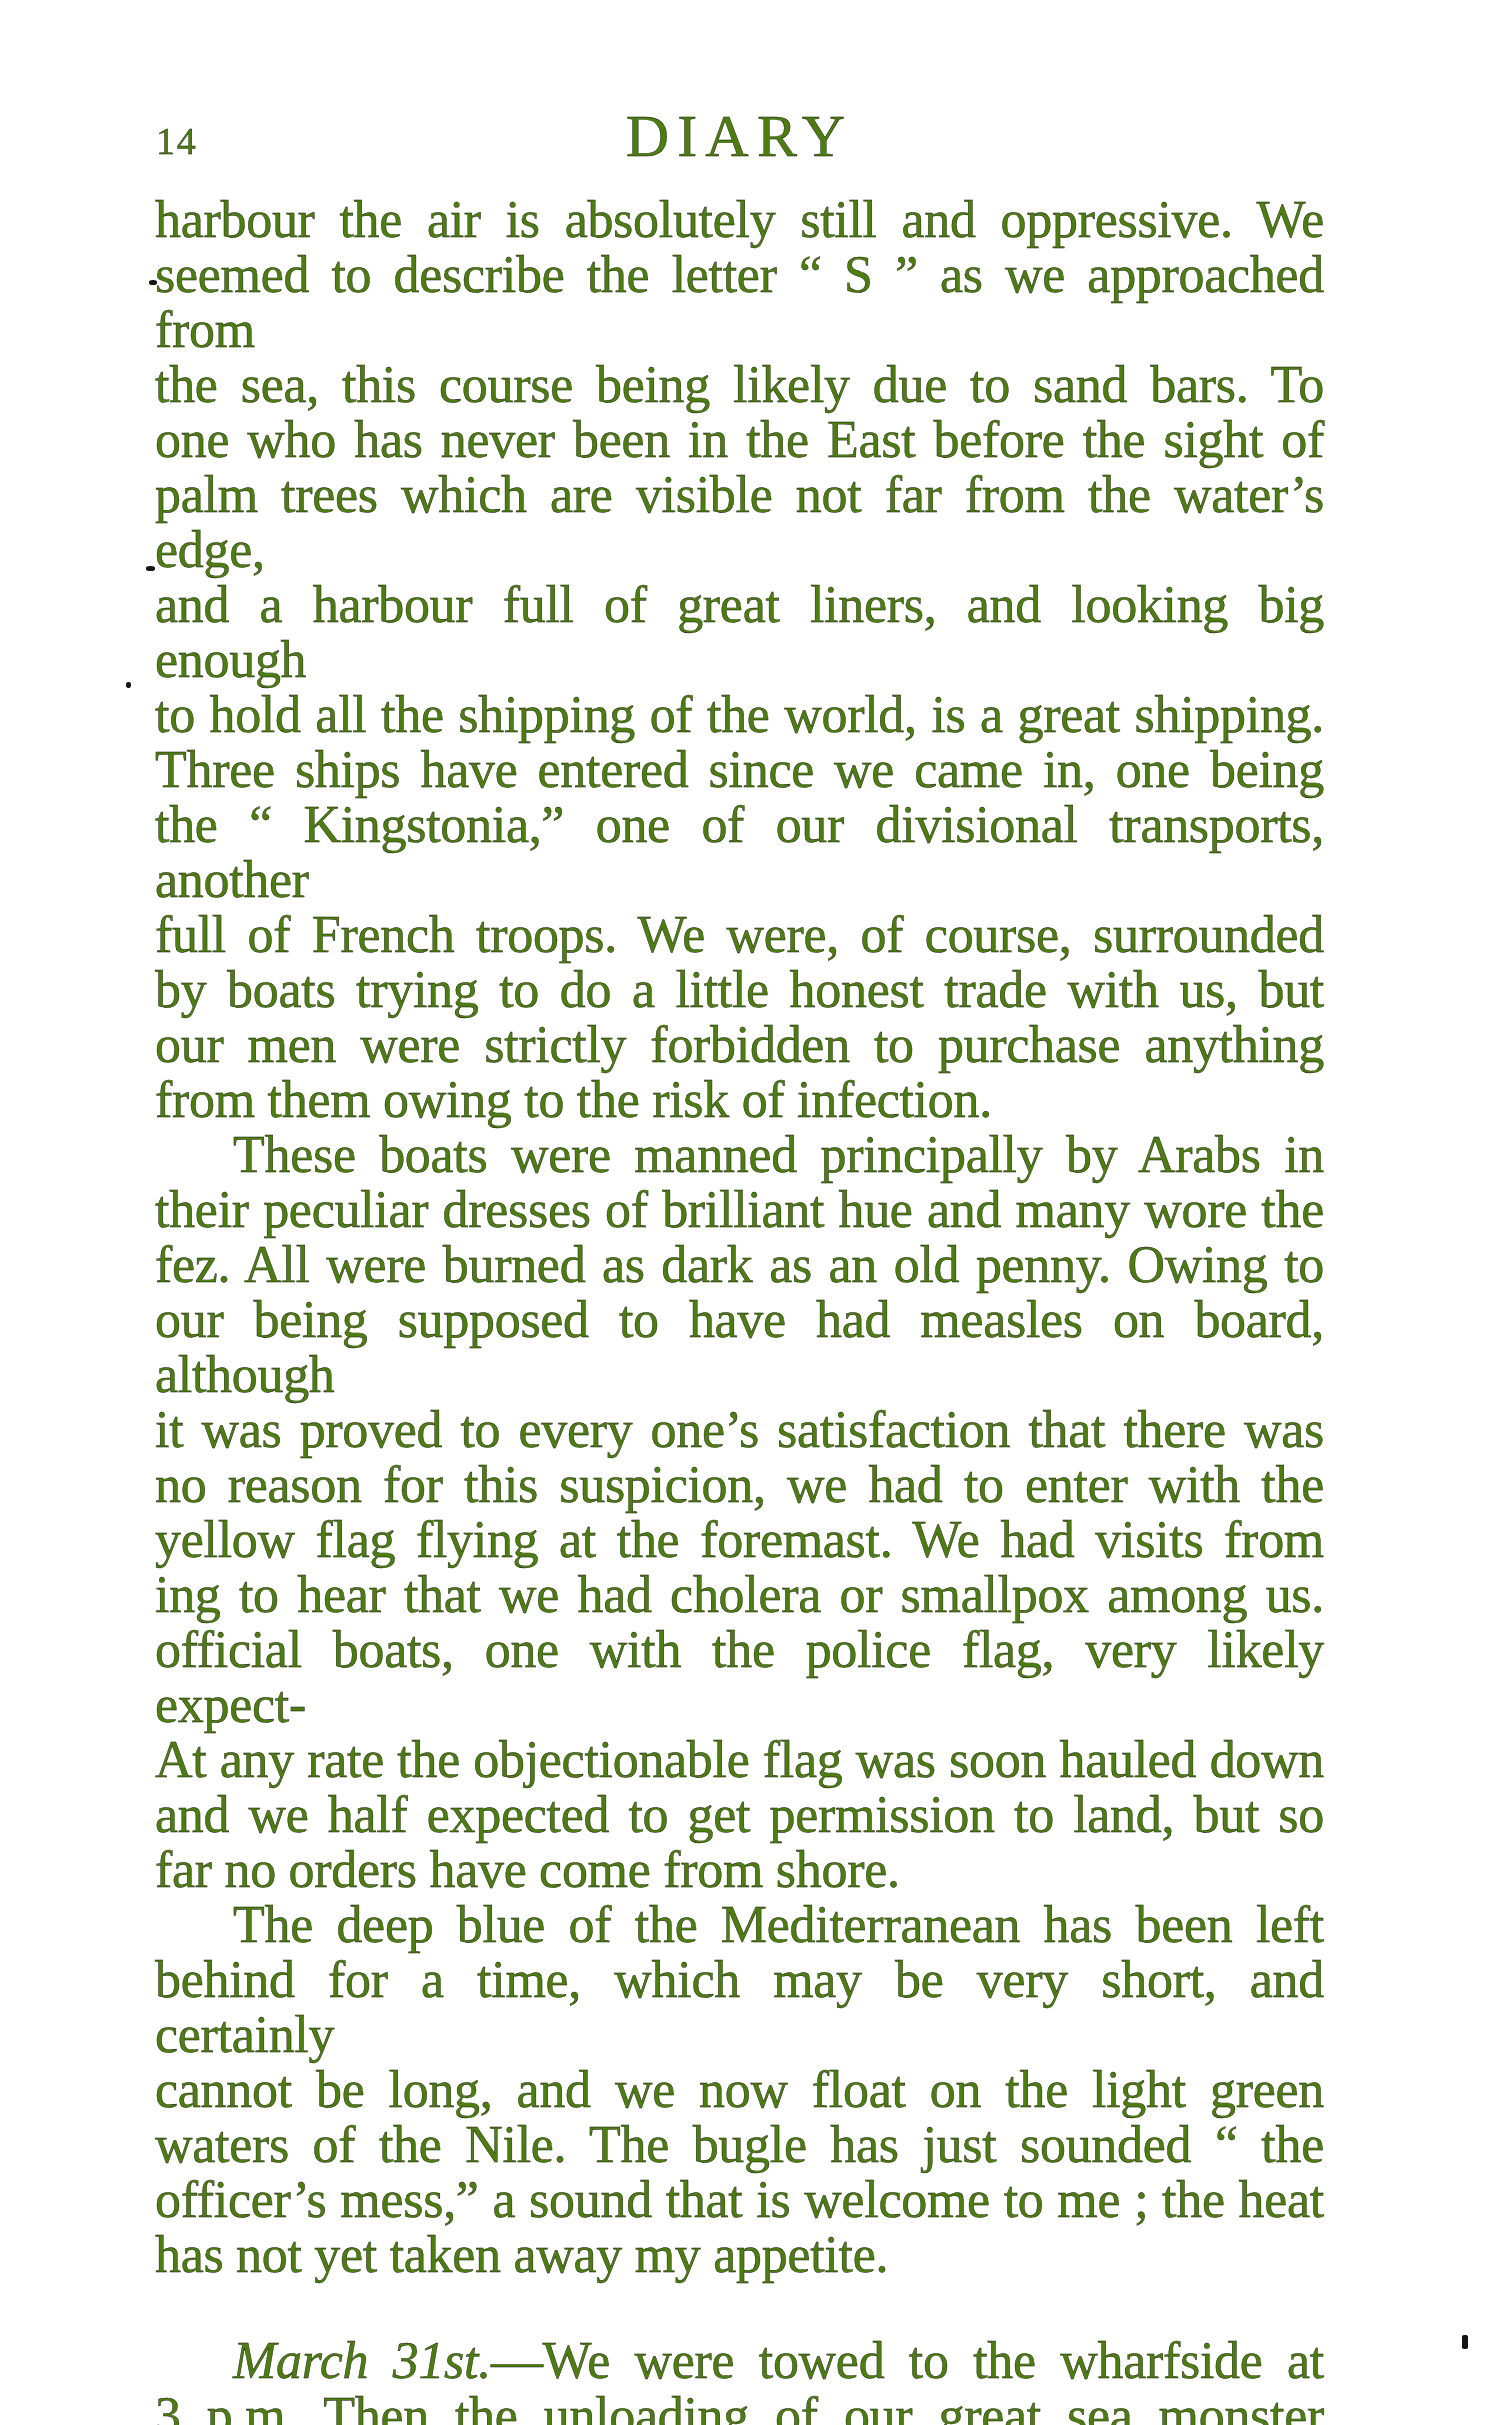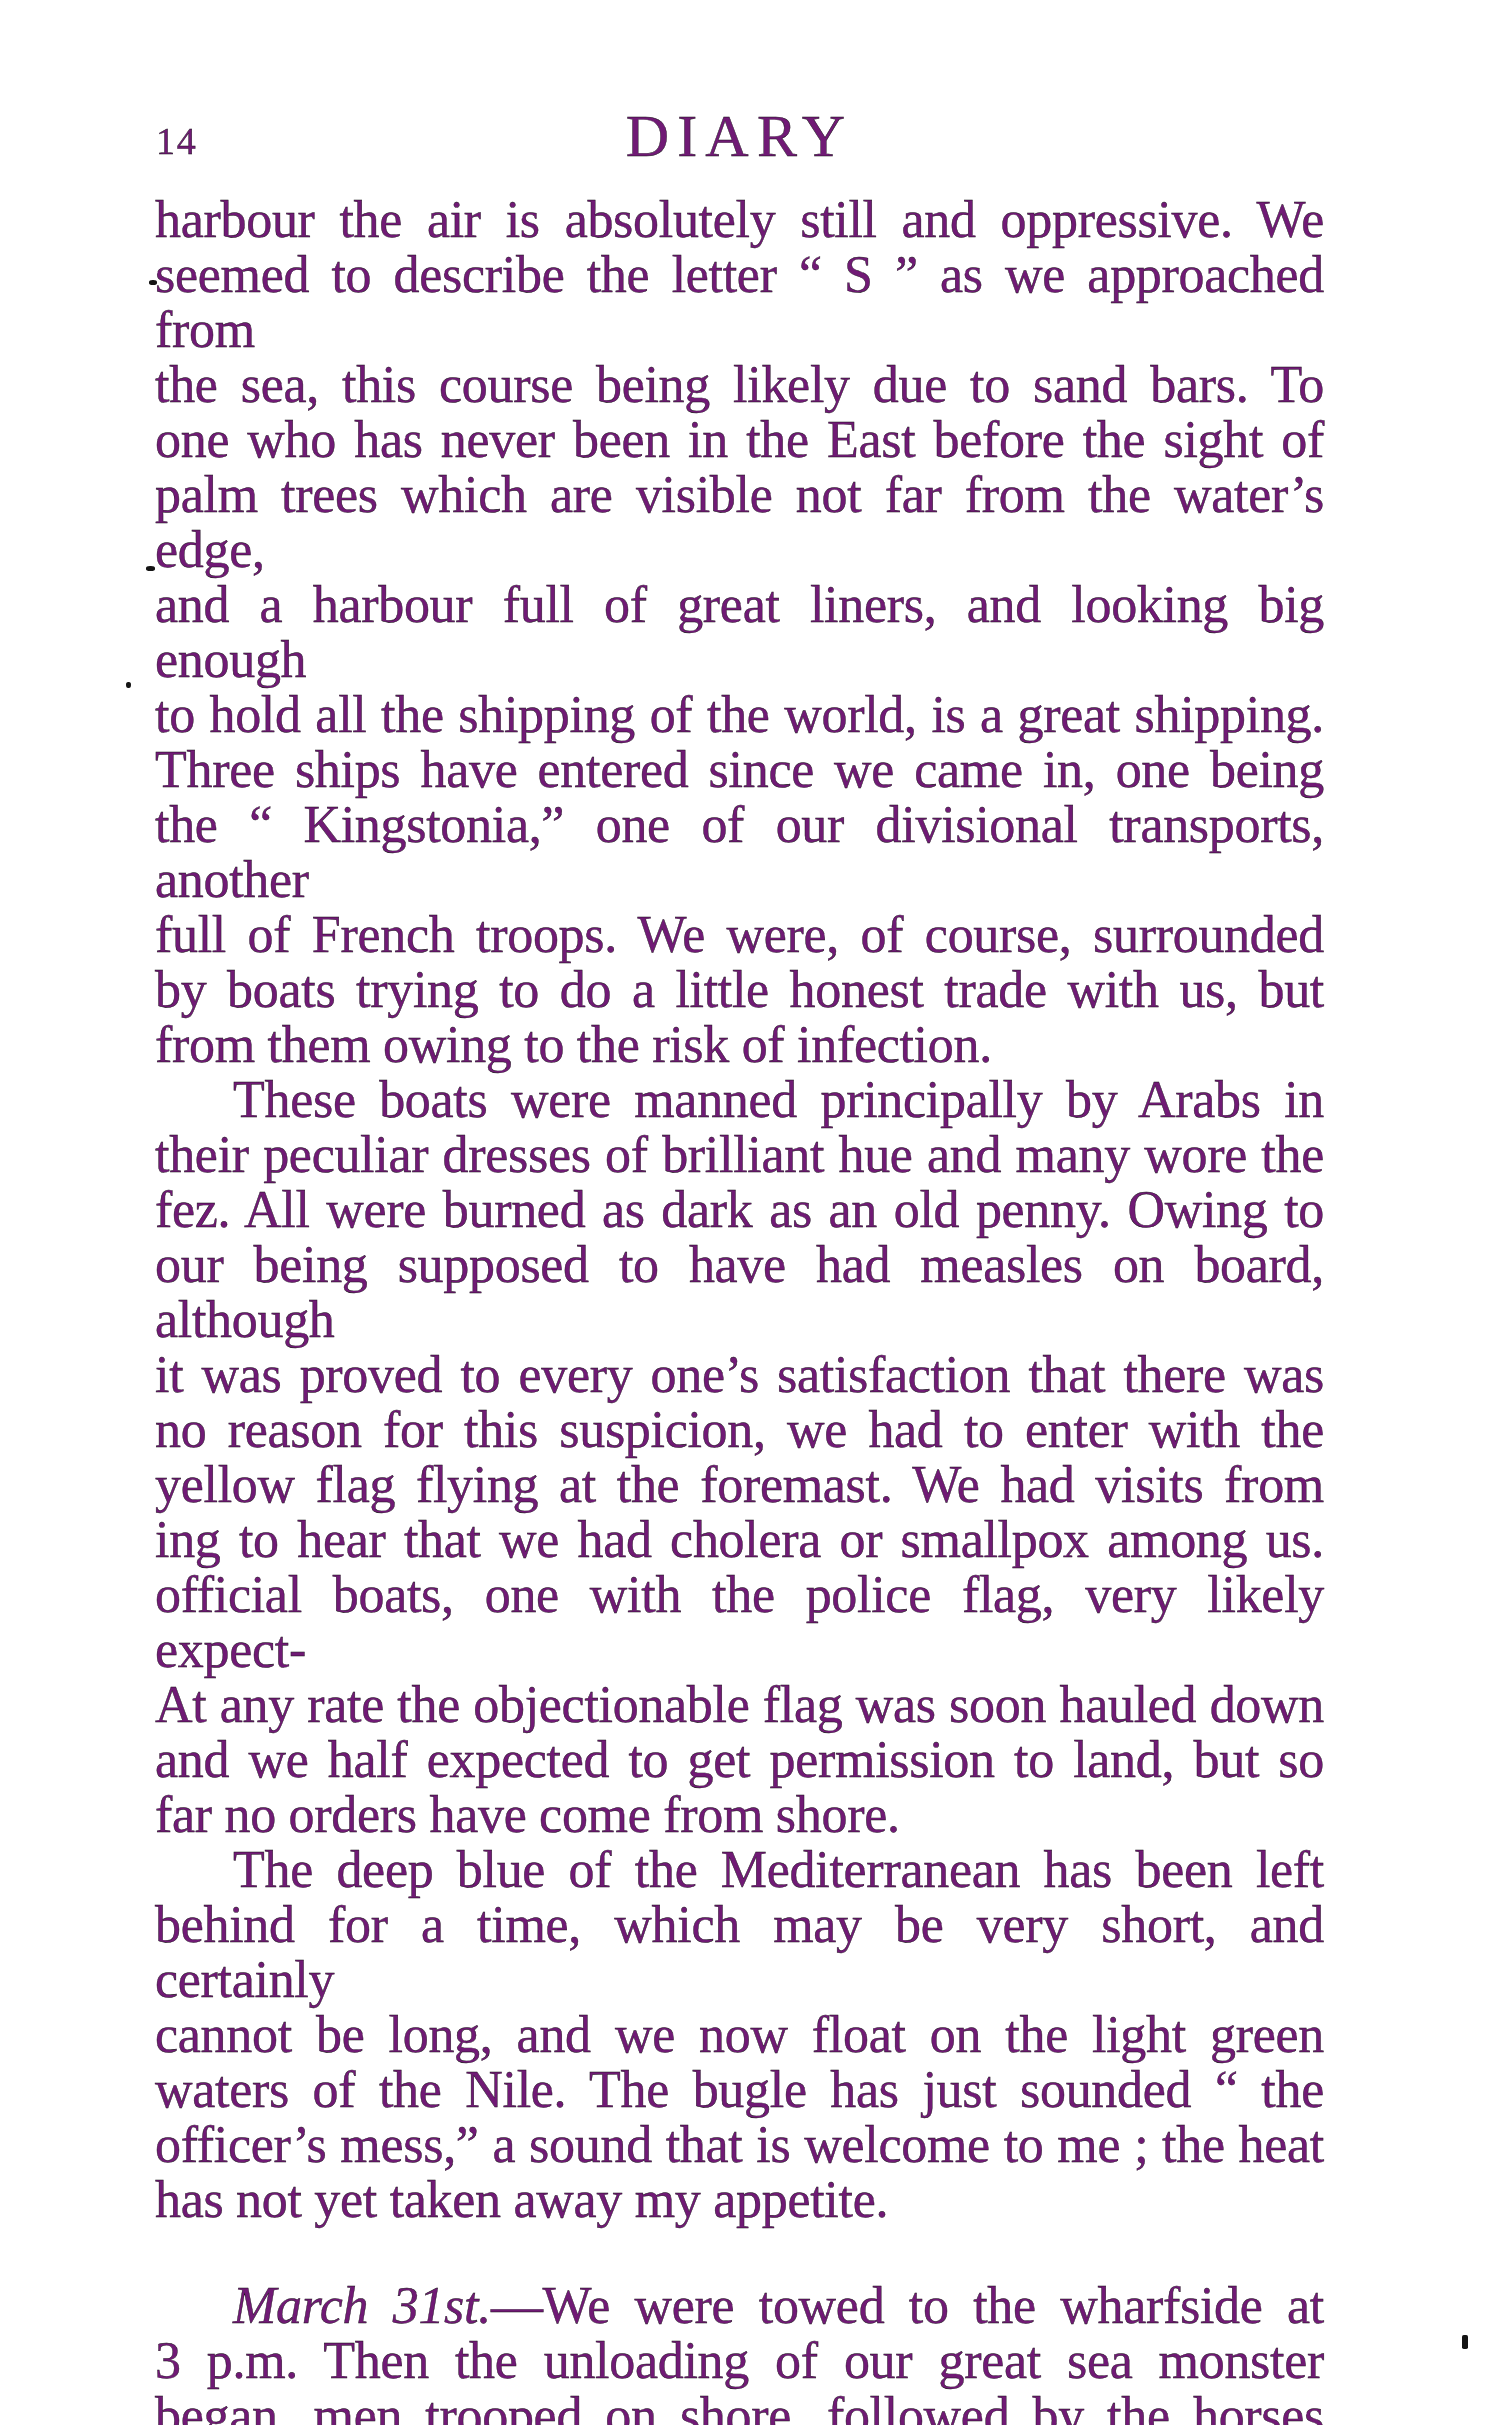--- a/index.html
+++ b/index.html
@@ -8,21 +8,21 @@
     width: 1509px;
     height: 2426px;
     background: #ffffff;
     overflow: hidden;
   }
   .page {
     position: relative;
     width: 1509px;
     height: 2426px;
     background: #ffffff;
-    color: #701a75;
+    color: #4d7c0f;
     font-family: "Liberation Serif", serif;
   }
   .page-number {
     position: absolute;
     left: 156px;
     top: 119px;
     font-size: 38px;
     letter-spacing: 1.8px;
     -webkit-text-stroke: 0.4px #101010;
   }
@@ -82,20 +82,21 @@
         <div class="line">seemed to describe the letter “ S ” as we approached from</div>
         <div class="line">the sea, this course being likely due to sand bars. To</div>
         <div class="line">one who has never been in the East before the sight of</div>
         <div class="line">palm trees which are visible not far from the water’s edge,</div>
         <div class="line">and a harbour full of great liners, and looking big enough</div>
         <div class="line">to hold all the shipping of the world, is a great shipping.</div>
         <div class="line">Three ships have entered since we came in, one being</div>
         <div class="line">the “ Kingstonia,” one of our divisional transports, another</div>
         <div class="line">full of French troops. We were, of course, surrounded</div>
         <div class="line">by boats trying to do a little honest trade with us, but</div>
+        <div class="line">our men were strictly forbidden to purchase anything</div>
         <div class="line para-end">from them owing to the risk of infection.</div>
       </div>
       <div class="para indent">
         <div class="line">These boats were manned principally by Arabs in</div>
         <div class="line">their peculiar dresses of brilliant hue and many wore the</div>
         <div class="line">fez. All were burned as dark as an old penny. Owing to</div>
         <div class="line">our being supposed to have had measles on board, although</div>
         <div class="line">it was proved to every one’s satisfaction that there was</div>
         <div class="line">no reason for this suspicion, we had to enter with the</div>
         <div class="line">yellow flag flying at the foremast. We had visits from</div>

